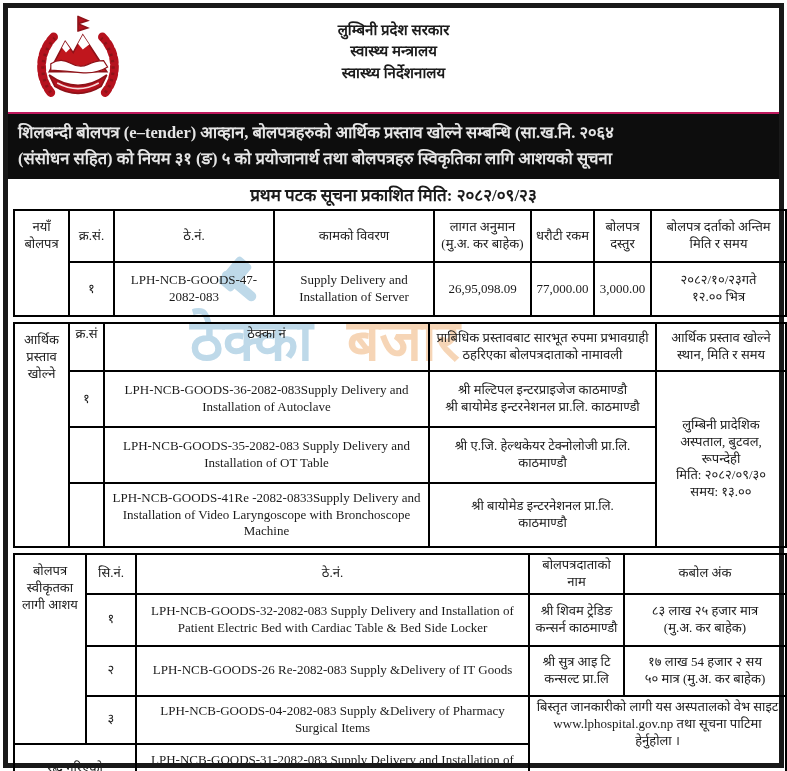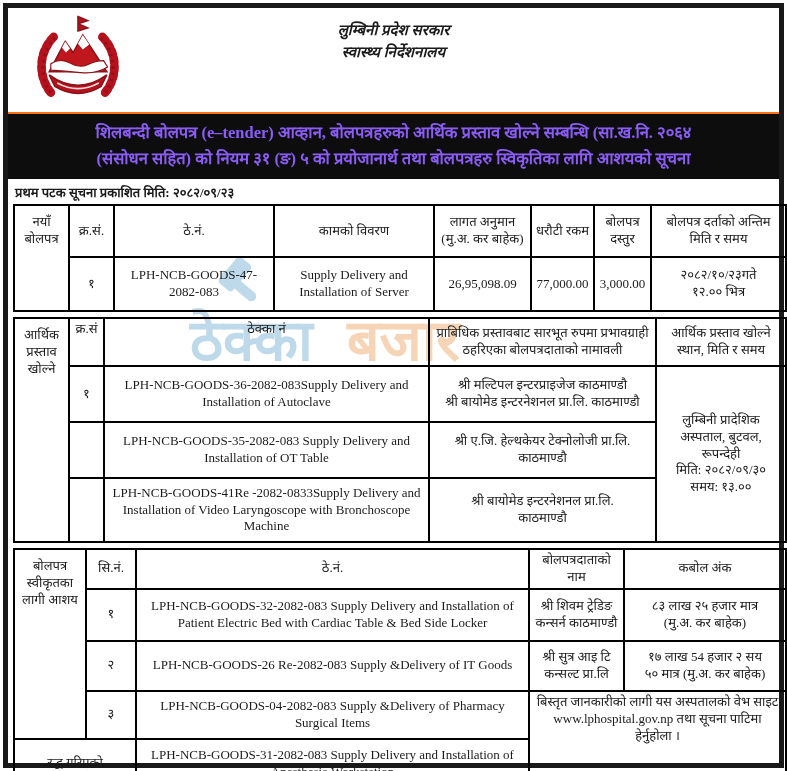--- a/index.html
+++ b/index.html
@@ -3,30 +3,30 @@
 <meta charset="utf-8">
 <style>
   html,body{margin:0;padding:0;background:#ffffff;}
   body{width:787px;height:771px;overflow:hidden;
        font-family:"Liberation Serif","DejaVu Serif",serif;color:#1b1b1b;}
   .frame{position:absolute;left:3px;top:3px;width:771px;height:755px;
          border:5px solid #191919;background:#fff;}
   
   .hdr{position:relative;height:99px;padding-top:5px;}
   .emblem{position:absolute;left:22px;top:4px;width:96px;height:94px;}
-  .hdr-text{text-align:center;line-height:1.0;padding-top:4px;font-style:italic;}
+  .hdr-text{text-align:center;line-height:1.0;padding-top:4px;}
   .hdr-line1,.hdr-line2,.hdr-line4{font-size:15px;font-weight:700;margin:6px 0;}
   .hdr-line3{font-size:15px;font-weight:700;margin:7px 0;}
   
-  .band{background:#0d0d0d;color:#8b5cf6;text-align:center;
-        padding:6px 10px 7px;border-top:2px solid #f97316;}
+  .band{background:#0d0d0d;color:#e5e5e5;text-align:left;
+        padding:6px 10px 7px;border-top:2px solid #be185d;}
   .band div{font-size:16.5px;font-weight:700;line-height:26px;}
   
   .content{position:relative;padding:2px 5px 0;}
-  .pubdate{text-align:left;font-size:13px;font-weight:700;padding:2px 2px 3px;}
+  .pubdate{text-align:center;font-size:17px;font-weight:700;padding:2px 2px 3px;}
   table.t{width:100%;border-collapse:collapse;table-layout:fixed;
           position:relative;z-index:1;background:transparent;margin-bottom:5px;}
   table.t td{border:2px solid #000;padding:2px 4px;text-align:center;
              vertical-align:middle;font-size:13px;line-height:1.3;}
   .seclabel{vertical-align:top !important;padding-top:8px !important;font-size:13.5px;}
   .eng{font-size:13.5px;}
   .hcell{font-size:13.5px;}
   .left{text-align:right;vertical-align:top !important;}
   .topal{vertical-align:top !important;margin-left:12px;}
   .num{font-size:13.5px;}
@@ -57,20 +57,21 @@
       <path d="M60 37 L66 26 L74 38 L66 44 Z" fill="#ffffff"></path>
       <path d="M40 42 L44 34 L50 43 L45 48 Z" fill="#ffffff"></path>
 
       <path d="M26 62 q12 -8 24 -1 t22 2 t20 -5 l5 8 q-14 9 -34 7 t-37 -3 z" fill="#ffffff" stroke="#8e1218" stroke-width="1.5"></path>
 
       <path d="M24 76 q36 26 72 0 l-7 14 q-29 18 -58 0 z" fill="#b5121e" stroke="#8e1218" stroke-width="2"></path>
       <path d="M34 86 q26 14 52 0" fill="none" stroke="#f6d9d9" stroke-width="2"></path>
     </svg>
     <div class="hdr-text">
       <div class="hdr-line1">लुम्बिनी प्रदेश सरकार</div>
+      <div class="hdr-line2">स्वास्थ्य मन्त्रालय</div>
       <div class="hdr-line3">स्वास्थ्य निर्देशनालय</div>
     </div>
   </div>
 
   <div class="band">
     <div>शिलबन्दी बोलपत्र (e–tender) आव्हान, बोलपत्रहरुको आर्थिक प्रस्ताव खोल्ने सम्बन्धि (सा.ख.नि. २०६४</div>
     <div>(संसोधन सहित) को नियम ३१ (ङ) ५ को प्रयोजानार्थ तथा बोलपत्रहरु स्विकृतिका लागि आशयको सूचना</div>
   </div>
 
   <div class="content">

